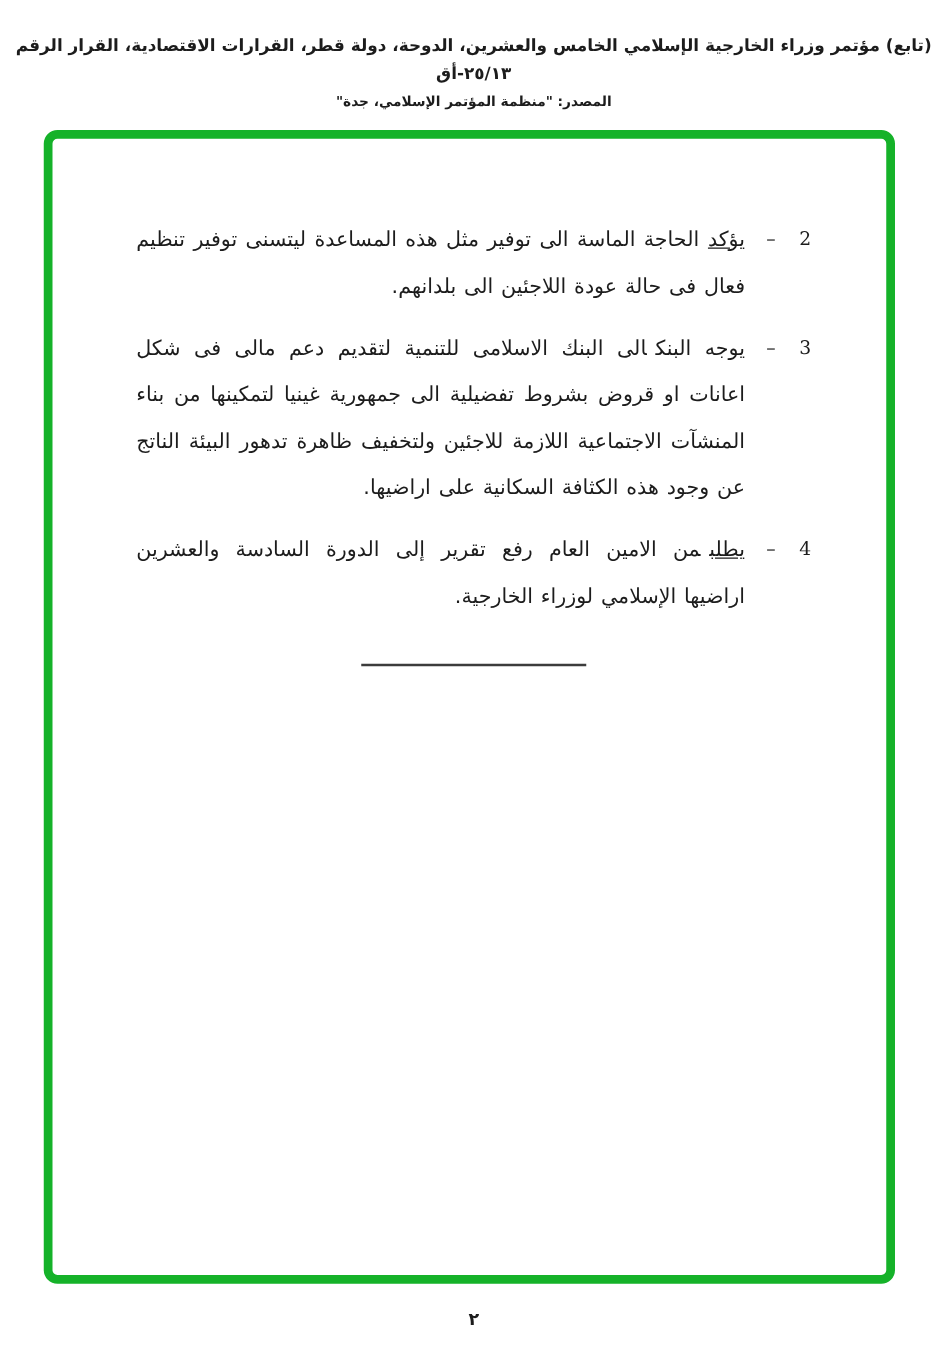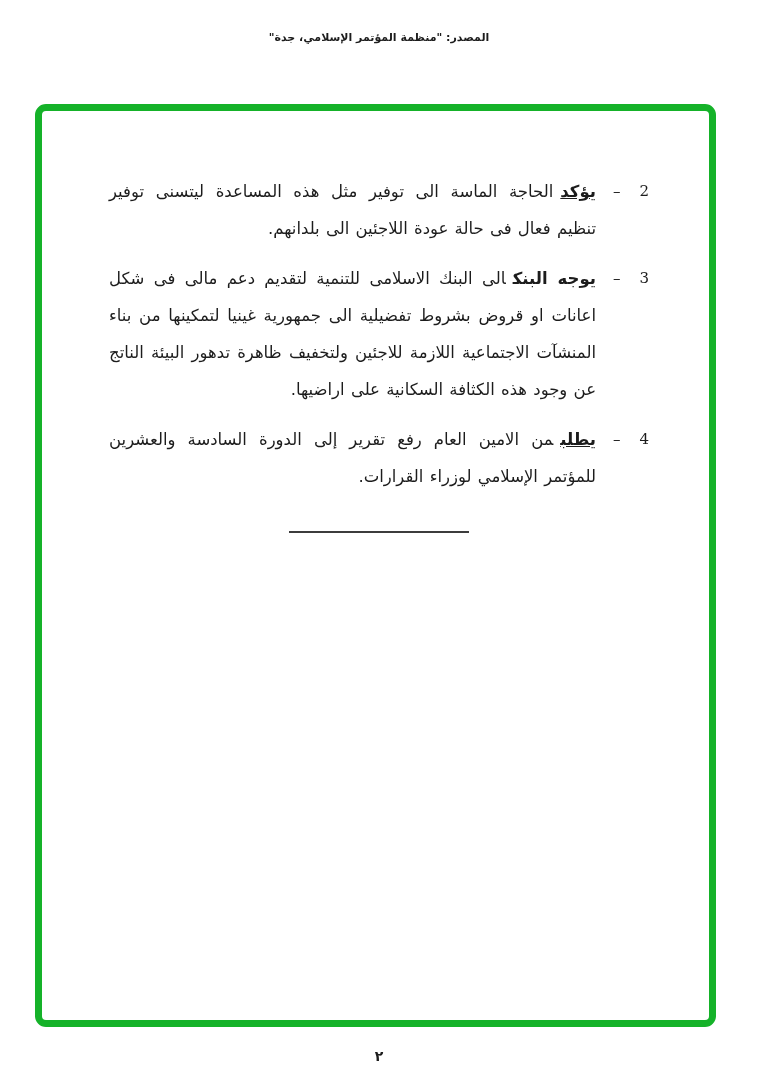--- a/index.html
+++ b/index.html
@@ -67,21 +67,21 @@
     font-family: "DejaVu Serif", serif;
   }
   .item .body {
     flex: 1 1 auto;
     font-size: 16.5px;
     line-height: 37px;
     text-align: justify;
     word-spacing: 1px;
   }
   .item .lead {
-    font-weight: bold;
+    font-weight: normal;
     margin-left: 7px;
   }
 
   .divider {
     margin: 36px auto 0 auto;
     width: 180px;
     height: 0;
     border-top: 2px solid #3c3c3c;
   }
 
@@ -91,20 +91,21 @@
     bottom: 14px; left: 0; right: 0;
     text-align: center;
     font-size: 14px;
     font-weight: bold;
   }
 </style>
 </head>
 <body style="color: rgb(28, 28, 28);">
 
 <div class="doc-header">
+  <div class="line1">(تابع) مؤتمر وزراء الخارجية الإسلامي الخامس والعشرين، الدوحة، دولة قطر، القرارات الاقتصادية، القرار الرقم ٢٥/١٣-أق</div>
   <div class="line2">المصدر:  "منظمة المؤتمر الإسلامي، جدة"</div>
 </div>
 
 <div class="frame">
   <div class="content">
 
     <div class="item">
       <div class="num-cell">
         <span>–</span>
           <span>2</span>
@@ -123,21 +124,21 @@
         <span class="lead">يوجه البنك</span><span>الى البنك الاسلامى للتنمية لتقديم دعم مالى فى شكل اعانات او قروض بشروط تفضيلية الى جمهورية غينيا لتمكينها من بناء المنشآت الاجتماعية اللازمة للاجئين ولتخفيف ظاهرة تدهور البيئة الناتج عن وجود هذه الكثافة السكانية على اراضيها.</span>
       </div>
     </div>
 
     <div class="item">
       <div class="num-cell">
         <span>–</span>
           <span>4</span>
       </div>
       <div class="body">
-        <span class="lead" style="text-decoration: underline;">يطلب</span><span>من الامين العام رفع تقرير إلى الدورة السادسة والعشرين للمؤتمر الإسلامي لوزراء القرارات.</span>
+        <span class="lead" style="text-decoration: underline;">يطلب</span><span>من الامين العام رفع تقرير إلى الدورة السادسة والعشرين اراضيها الإسلامي لوزراء الخارجية.</span>
       </div>
     </div>
 
     <div class="divider"></div>
 
   </div>
 </div>
 
 <div class="page-number">٢</div>
 

